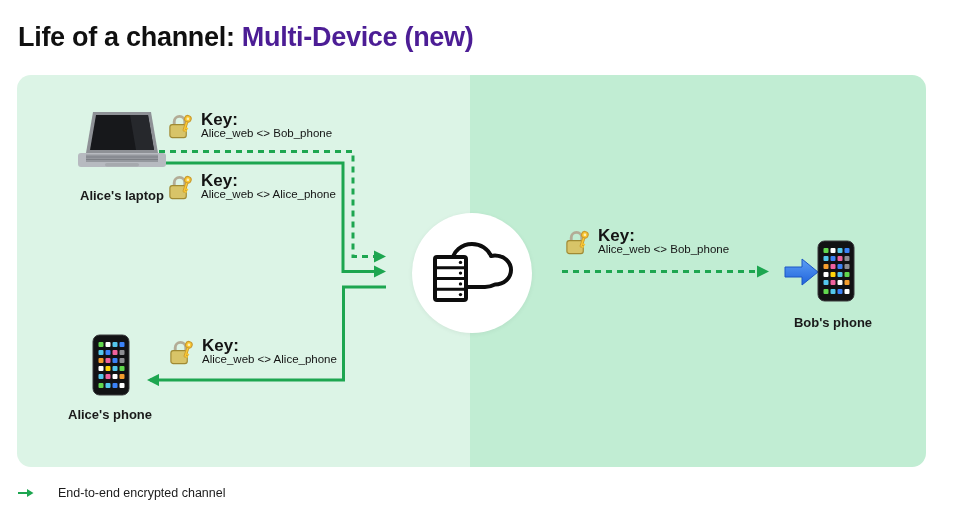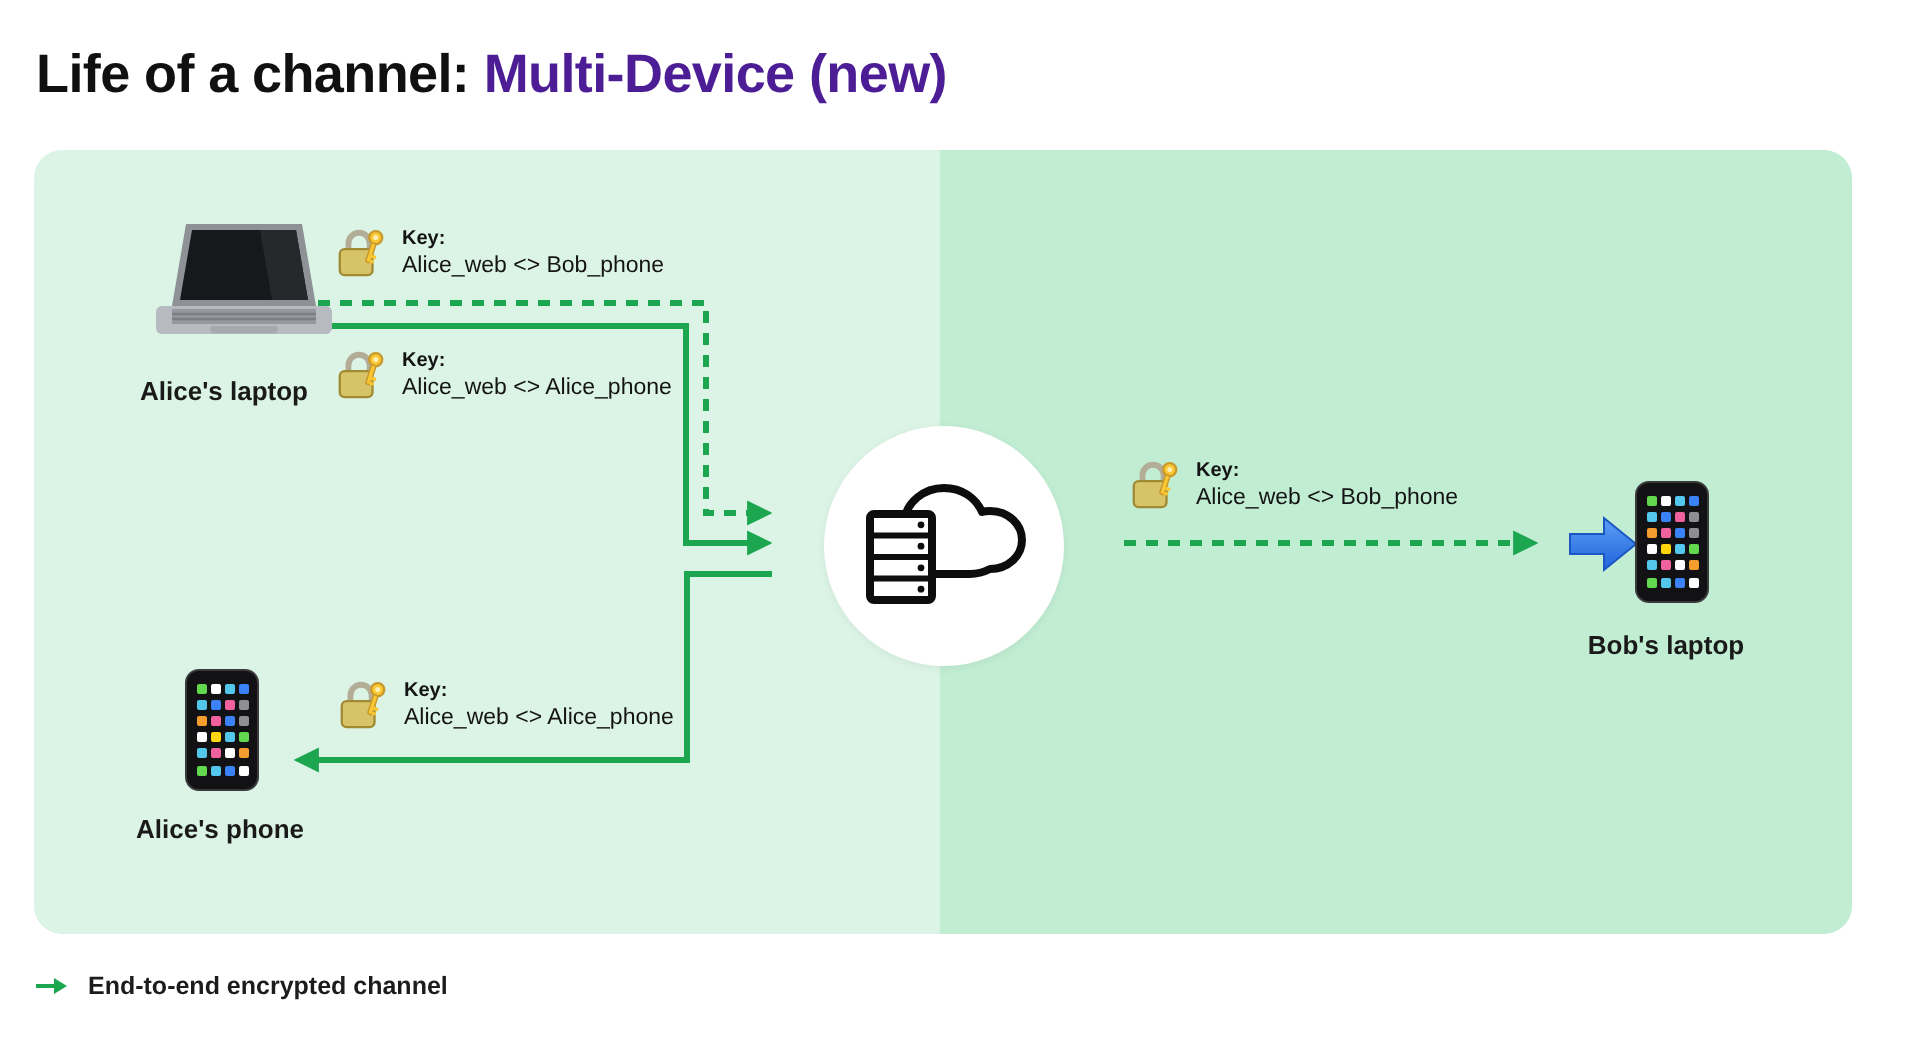--- a/index.html
+++ b/index.html
@@ -12,36 +12,36 @@
   
   .title{left:18px;top:22px;font-size:27px;font-weight:bold;color:#101010;letter-spacing:-0.3px;white-space:pre;}
   .title .hl{color:#4c1d95;}
   
   .panel-left{left:17px;top:75px;width:453px;height:392px;background:#dcf4e6;border-radius:14px 0 0 14px;}
   .panel-right{left:470px;top:75px;width:456px;height:392px;background:#c1edd3;border-radius:0 14px 14px 0;}
   
   .server-circle{left:412px;top:213px;width:120px;height:120px;border-radius:50%;background:#ffffff;box-shadow:0 1px 5px rgba(0,0,0,0.06);}
   
   .device-label{font-size:13px;font-weight:bold;color:#1a1a1a;text-align:center;}
-  .lbl-laptop{left:52px;top:188px;width:120px;}
+  .lbl-laptop{left:62px;top:188px;width:120px;}
   .lbl-aphone{left:50px;top:407px;width:120px;}
   .lbl-bphone{left:773px;top:315px;width:120px;}
   
   .keyblock{display:flex;align-items:flex-start;}
   .keyblock .ktext{margin-left:8px;padding-top:1px;}
-  .key-label{font-size:10px;font-weight:bold;color:#141414;line-height:13px;}
+  .key-label{font-size:17px;font-weight:bold;color:#141414;line-height:13px;}
   .key-value{font-size:11.5px;color:#141414;line-height:14px;white-space:nowrap;text-align:center;}
   .kb1{left:167px;top:112px;}
   .kb2{left:167px;top:173px;}
   .kb3{left:168px;top:338px;}
   .kb4{left:564px;top:228px;}
   
   .overlay{left:0;top:0;width:954px;height:528px;pointer-events:none;}
   
-  .legend{left:18px;top:486px;display:flex;align-items:center;gap:10px;font-weight:bold;}
+  .legend{left:18px;top:486px;display:flex;align-items:center;gap:24px;}
   .legend-text{font-size:12.5px;color:#1c1c1c;}
 </style>
 </head>
 <body>
 
 <div class="abs title"><span>Life of a channel: </span><span class="hl">Multi-Device (new)</span></div>
 
 <div class="abs panel-left"></div>
 <div class="abs panel-right"></div>
 
@@ -147,21 +147,21 @@
     <rect x="6.5" y="40" width="5" height="5" rx="1" fill="#54c7ec"></rect>
       <rect x="13.5" y="40" width="5" height="5" rx="1" fill="#f0619e"></rect>
       <rect x="20.5" y="40" width="5" height="5" rx="1" fill="#ffffff"></rect>
       <rect x="27.5" y="40" width="5" height="5" rx="1" fill="#f59e2d"></rect>
     <rect x="6.5" y="49" width="5" height="5" rx="1" fill="#62d84e"></rect>
       <rect x="13.5" y="49" width="5" height="5" rx="1" fill="#54c7ec"></rect>
       <rect x="20.5" y="49" width="5" height="5" rx="1" fill="#3b82f7"></rect>
       <rect x="27.5" y="49" width="5" height="5" rx="1" fill="#ffffff"></rect>
   </g>
 </svg>
-<div class="abs device-label lbl-bphone">Bob's laptop</div>
+<div class="abs device-label lbl-bphone">Bob's phone</div>
 
 <div class="abs keyblock kb1">
   <svg width="26" height="28" viewBox="0 0 27 28">
     <path d="M7.5,13 V9.5 a5.5,5.5 0 0 1 11,0 V13" fill="none" stroke="#b3ac96" stroke-width="3"></path>
     <rect x="3" y="12.5" width="17" height="13.5" rx="2.5" fill="#d8c468" stroke="#a08a33" stroke-width="1.2"></rect>
     <g transform="rotate(18 21.5 7)">
       <circle cx="21.5" cy="6.5" r="3.4" fill="#fac832" stroke="#c9992e" stroke-width="1.2"></circle>
       <circle cx="21.5" cy="6.5" r="1.3" fill="#fdeeb8"></circle>
       <rect x="20.3" y="9.5" width="2.4" height="10.5" rx="1" fill="#fac832" stroke="#c9992e" stroke-width="0.8"></rect>
       <rect x="22.3" y="15.5" width="2.6" height="1.8" fill="#fac832"></rect>

